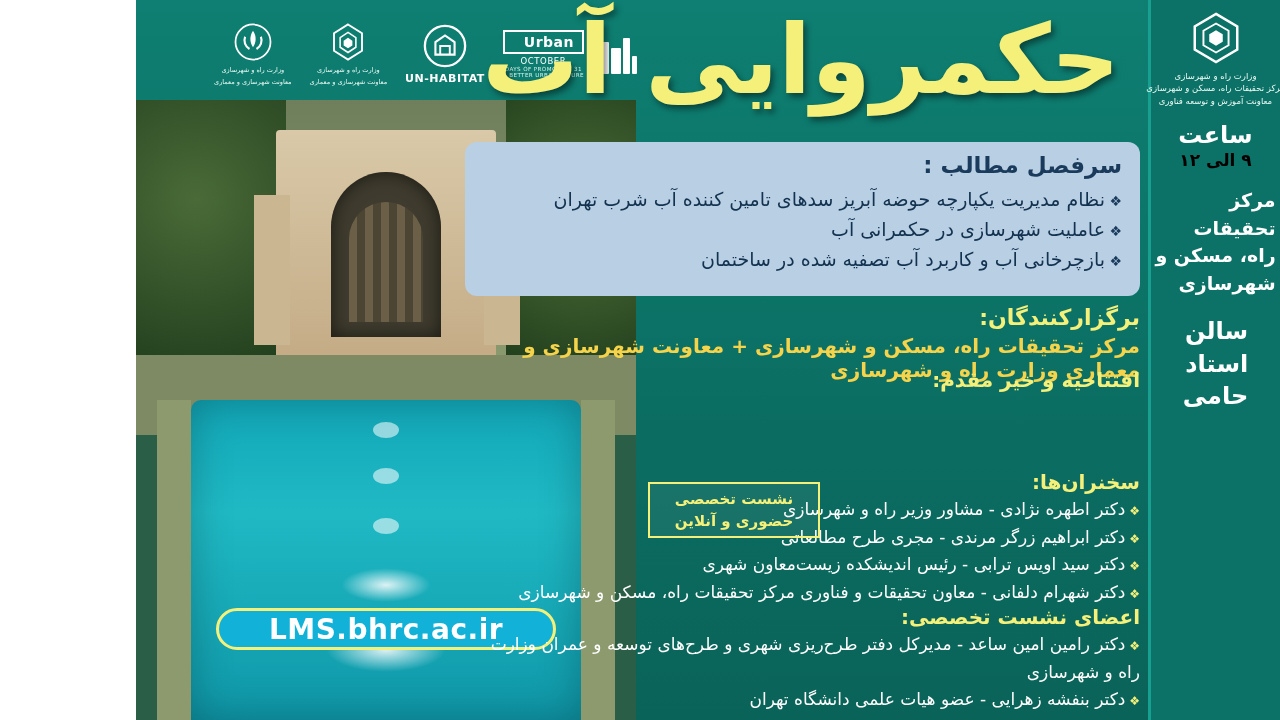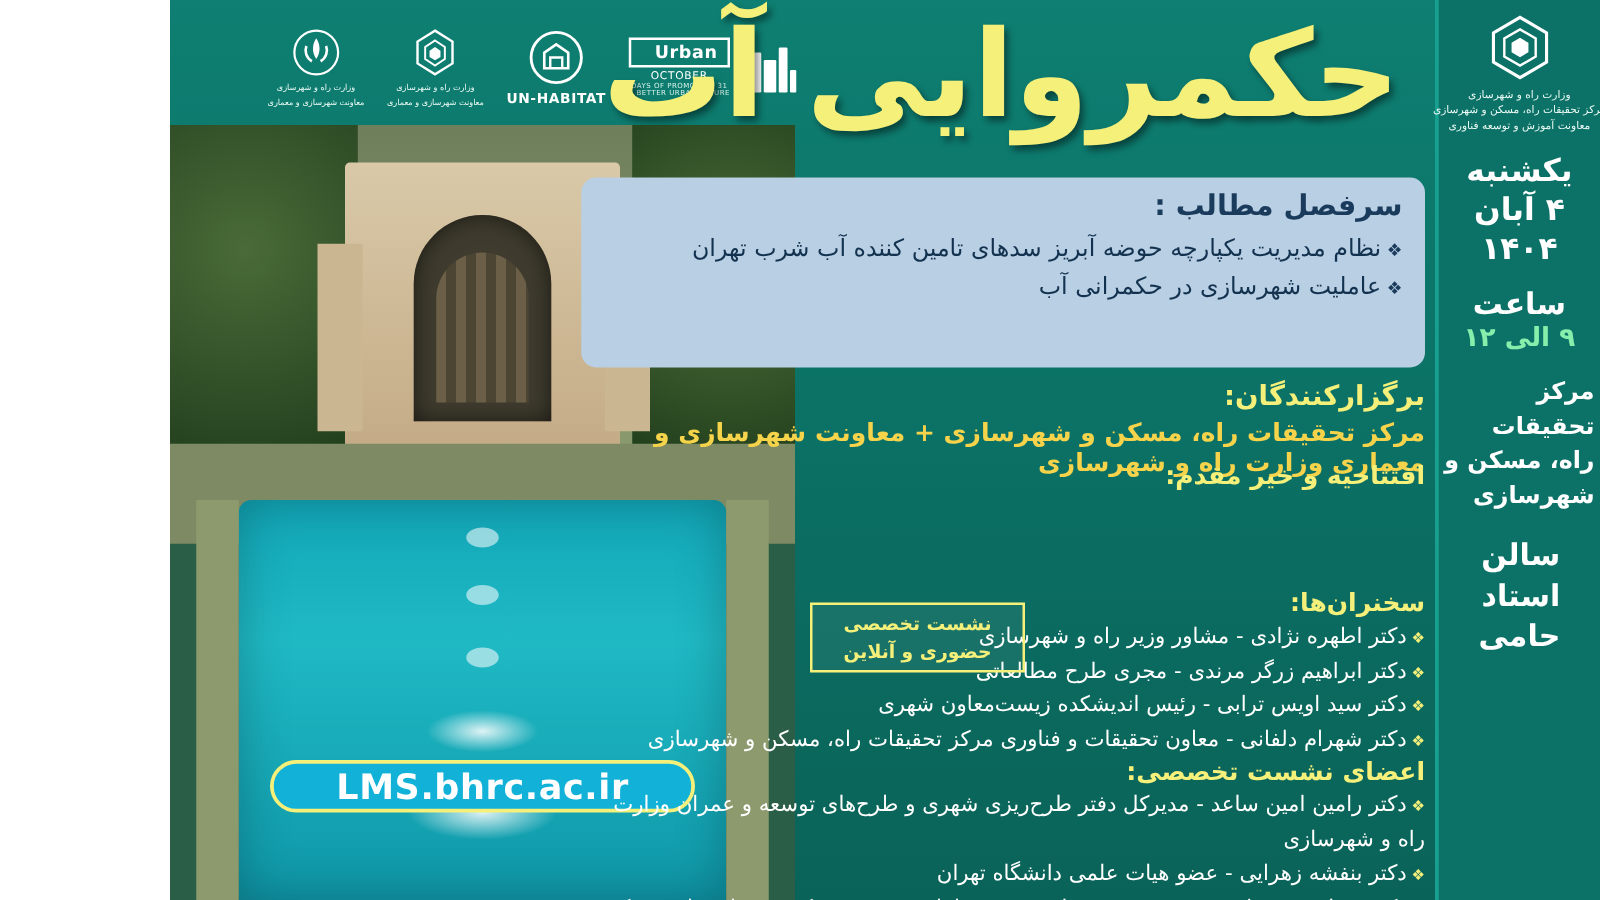--- a/index.html
+++ b/index.html
@@ -28,21 +28,21 @@
   }
   .ministry-logo .mark { margin-top: 4px; }
   .ministry-logo .m-lines { margin-top: 4px; line-height: 1.45; }
   .ministry-logo .m-lines div { font-size: 8.5px; color: #eafaf5; white-space: nowrap; }
 
   .strip-block { text-align: center; color: #ffffff; margin-top: 14px; }
   .strip-block .big {
     font-size: 25px; font-weight: bold; line-height: 1.25; color: #ffffff;
   }
   .strip-label { font-size: 24px; font-weight: bold; color: #fff; }
-  .strip-sub { font-size: 21px; font-weight: bold; color: #86efac; line-height: 1.3; text-align: right; }
+  .strip-sub { font-size: 17px; font-weight: bold; color: #000000; line-height: 1.3; }
   .strip-venue { font-size: 19px; font-weight: bold; color: #fff; line-height: 1.45; margin-top: 16px; }
   .strip-hall { font-size: 24px; font-weight: bold; color: #fff; line-height: 1.35; margin-top: 18px; }
 
   
   .top-logos {
     position: absolute; top: 0; left: 0; width: 500px; height: 100px;
     display: flex; align-items: center; gap: 18px; padding: 8px 0 0 30px;
   }
   .logo-item { display: flex; flex-direction: column; align-items: center; color: #fff; }
   .urban-oct { display: flex; align-items: center; gap: 6px; }
@@ -237,25 +237,20 @@
         <path d="M30 14 L43 21.5 L43 36.5 L30 44 L17 36.5 L17 21.5 Z" fill="none" stroke="#ffffff" stroke-width="2"></path>
         <path d="M30 21 L37 25 L37 33 L30 37 L23 33 L23 25 Z" fill="#ffffff"></path>
       </svg>
       <div class="m-lines">
         <div>وزارت راه و شهرسازی</div>
         <div>مرکز تحقیقات راه، مسکن و شهرسازی</div>
         <div>معاونت آموزش و توسعه فناوری</div>
       </div>
     </div>
 
-    <div class="strip-block">
-      <div class="big">یکشنبه</div>
-      <div class="big">۴ آبان</div>
-      <div class="big">۱۴۰۴</div>
-    </div>
 
     <div class="strip-block">
       <div class="strip-label">ساعت</div>
       <div class="strip-sub">۹ الی ۱۲</div>
     </div>
 
     <div class="strip-venue">
       <div>مرکز</div>
       <div>تحقیقات</div>
       <div>راه، مسکن و</div>
@@ -290,20 +285,21 @@
     </div>
   </div>
 
   <div class="lms-badge">LMS.bhrc.ac.ir</div>
 
   <div class="topics">
     <h3>سرفصل مطالب :</h3>
     <ul>
       <li>نظام مدیریت یکپارچه حوضه آبریز سدهای تامین کننده آب شرب تهران</li>
       <li>عاملیت شهرسازی در حکمرانی آب</li>
+      <li>بازچرخانی آب و کاربرد آب تصفیه شده در ساختمان</li>
     </ul>
   </div>
 
   <div class="organizers">
     <div class="lbl">برگزارکنندگان:</div>
     <div class="val">مرکز تحقیقات راه، مسکن و شهرسازی + معاونت شهرسازی و معماری وزارت راه و شهرسازی</div>
   </div>
 
   <div class="section" id="sec-opening">
     <div class="head">افتتاحیه و خیر مقدم:</div>

